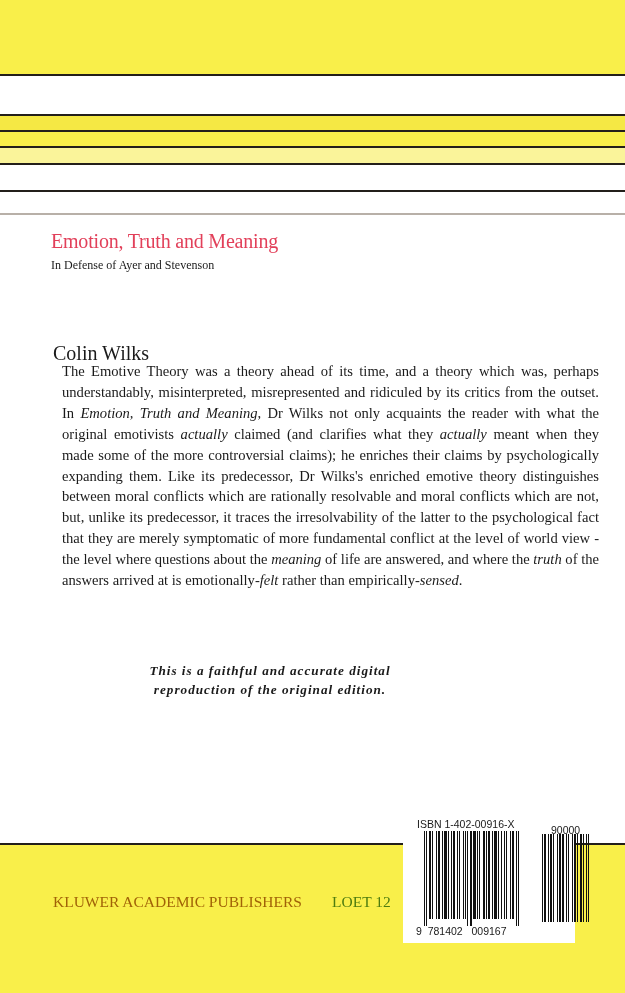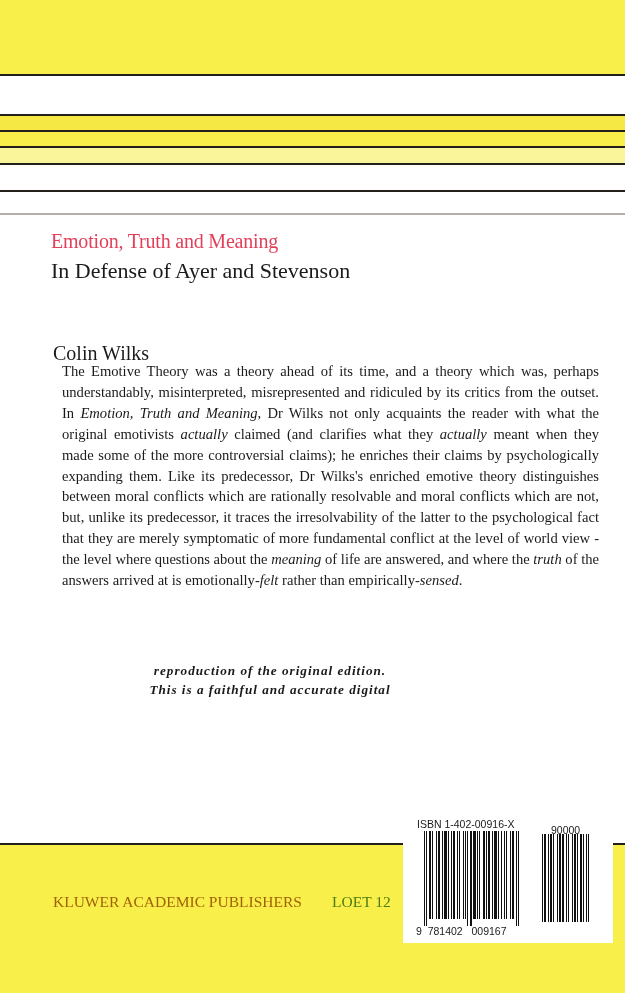--- a/index.html
+++ b/index.html
@@ -10,21 +10,21 @@
     color:#1a1a1a;
   }
   .band { position:absolute; left:0; width:625px; }
   .hline { position:absolute; left:0; width:625px; height:2px; background:#231f1a; }
   .title {
     position:absolute; left:51px; top:230px;
     font-size:20px; color:#e2405a; letter-spacing:-0.2px;
   }
   .subtitle {
     position:absolute; left:51px; top:258px;
-    font-size:22px; color:#1a1a1a;
+    font-size:12px; color:#1a1a1a;
   }
   .author {
     position:absolute; left:53px; top:294px;
     font-size:20px; color:#1a1a1a;margin-top:48px;
   }
   .blurb {
     position:absolute; left:51px; top:350px; width:559px;
     font-size:14.6px; line-height:20.9px; text-align:justify;
     color:#1a1a1a;
   }
@@ -37,21 +37,21 @@
   }
   .publisher {
     position:absolute; left:53px; top:893px;
     font-size:15.5px; color:#a16207;
   }
   .series {
     position:absolute; left:332px; top:893px;
     font-size:15.5px; color:#4d7c0f;
   }
   .barcode-box {
-    position:absolute; left:403px; top:812px; width:210px; height:131px;
+    position:absolute; left:403px; top:812px; width:172px; height:131px;
     background:#ffffff;
   }
   .isbn-label {
     position:absolute; left:14px; top:6px;
     font-family:"Liberation Sans", "DejaVu Sans", sans-serif;
     font-size:10.5px; color:#1a1a1a;
   }
   .price-label {
     position:absolute; left:148px; top:12px;
     font-family:"Liberation Sans", "DejaVu Sans", sans-serif;
@@ -83,22 +83,22 @@
 
 <div class="title">Emotion, Truth and Meaning</div>
 <div class="subtitle">In Defense of Ayer and Stevenson</div>
 <div class="author">Colin Wilks</div>
 
 <div class="blurb">
     <p id="blurb-p"><span>The Emotive Theory was a theory ahead of its time, and a theory which was, perhaps understandably, misinterpreted, misrepresented and ridiculed by its critics from the outset. In </span><i>Emotion, Truth and Meaning</i><span>, Dr Wilks not only acquaints the reader with what the original emotivists </span><i>actually</i><span> claimed (and clarifies what they </span><i>actually</i><span> meant when they made some of the more controversial claims); he enriches their claims by psychologically expanding them. Like its predecessor, Dr Wilks's enriched emotive theory distinguishes between moral conflicts which are rationally resolvable and moral conflicts which are not, but, unlike its predecessor, it traces the irresolvability of the latter to the psychological fact that they are merely symptomatic of more fundamental conflict at the level of world view - the level where questions about the </span><i>meaning</i><span> of life are answered, and where the </span><i>truth</i><span> of the answers arrived at is emotionally-</span><i>felt</i><span> rather than empirically-</span><i>sensed</i><span>.</span></p>
   </div>
 
 <div class="notice">
+  <div>This is a faithful and accurate digital</div>
   <div>reproduction of the original edition.</div>
-  <div>This is a faithful and accurate digital</div>
 </div>
 
 <div class="hline" style="top:843px;"></div>
 <div class="band" style="top:845px;height:148px;background:#f9ef4a;"></div>
 
 <div class="publisher">KLUWER ACADEMIC PUBLISHERS</div>
 <div class="series">LOET 12</div>
 
 <div class="barcode-box">
   <div class="isbn-label">ISBN 1-402-00916-X</div>

